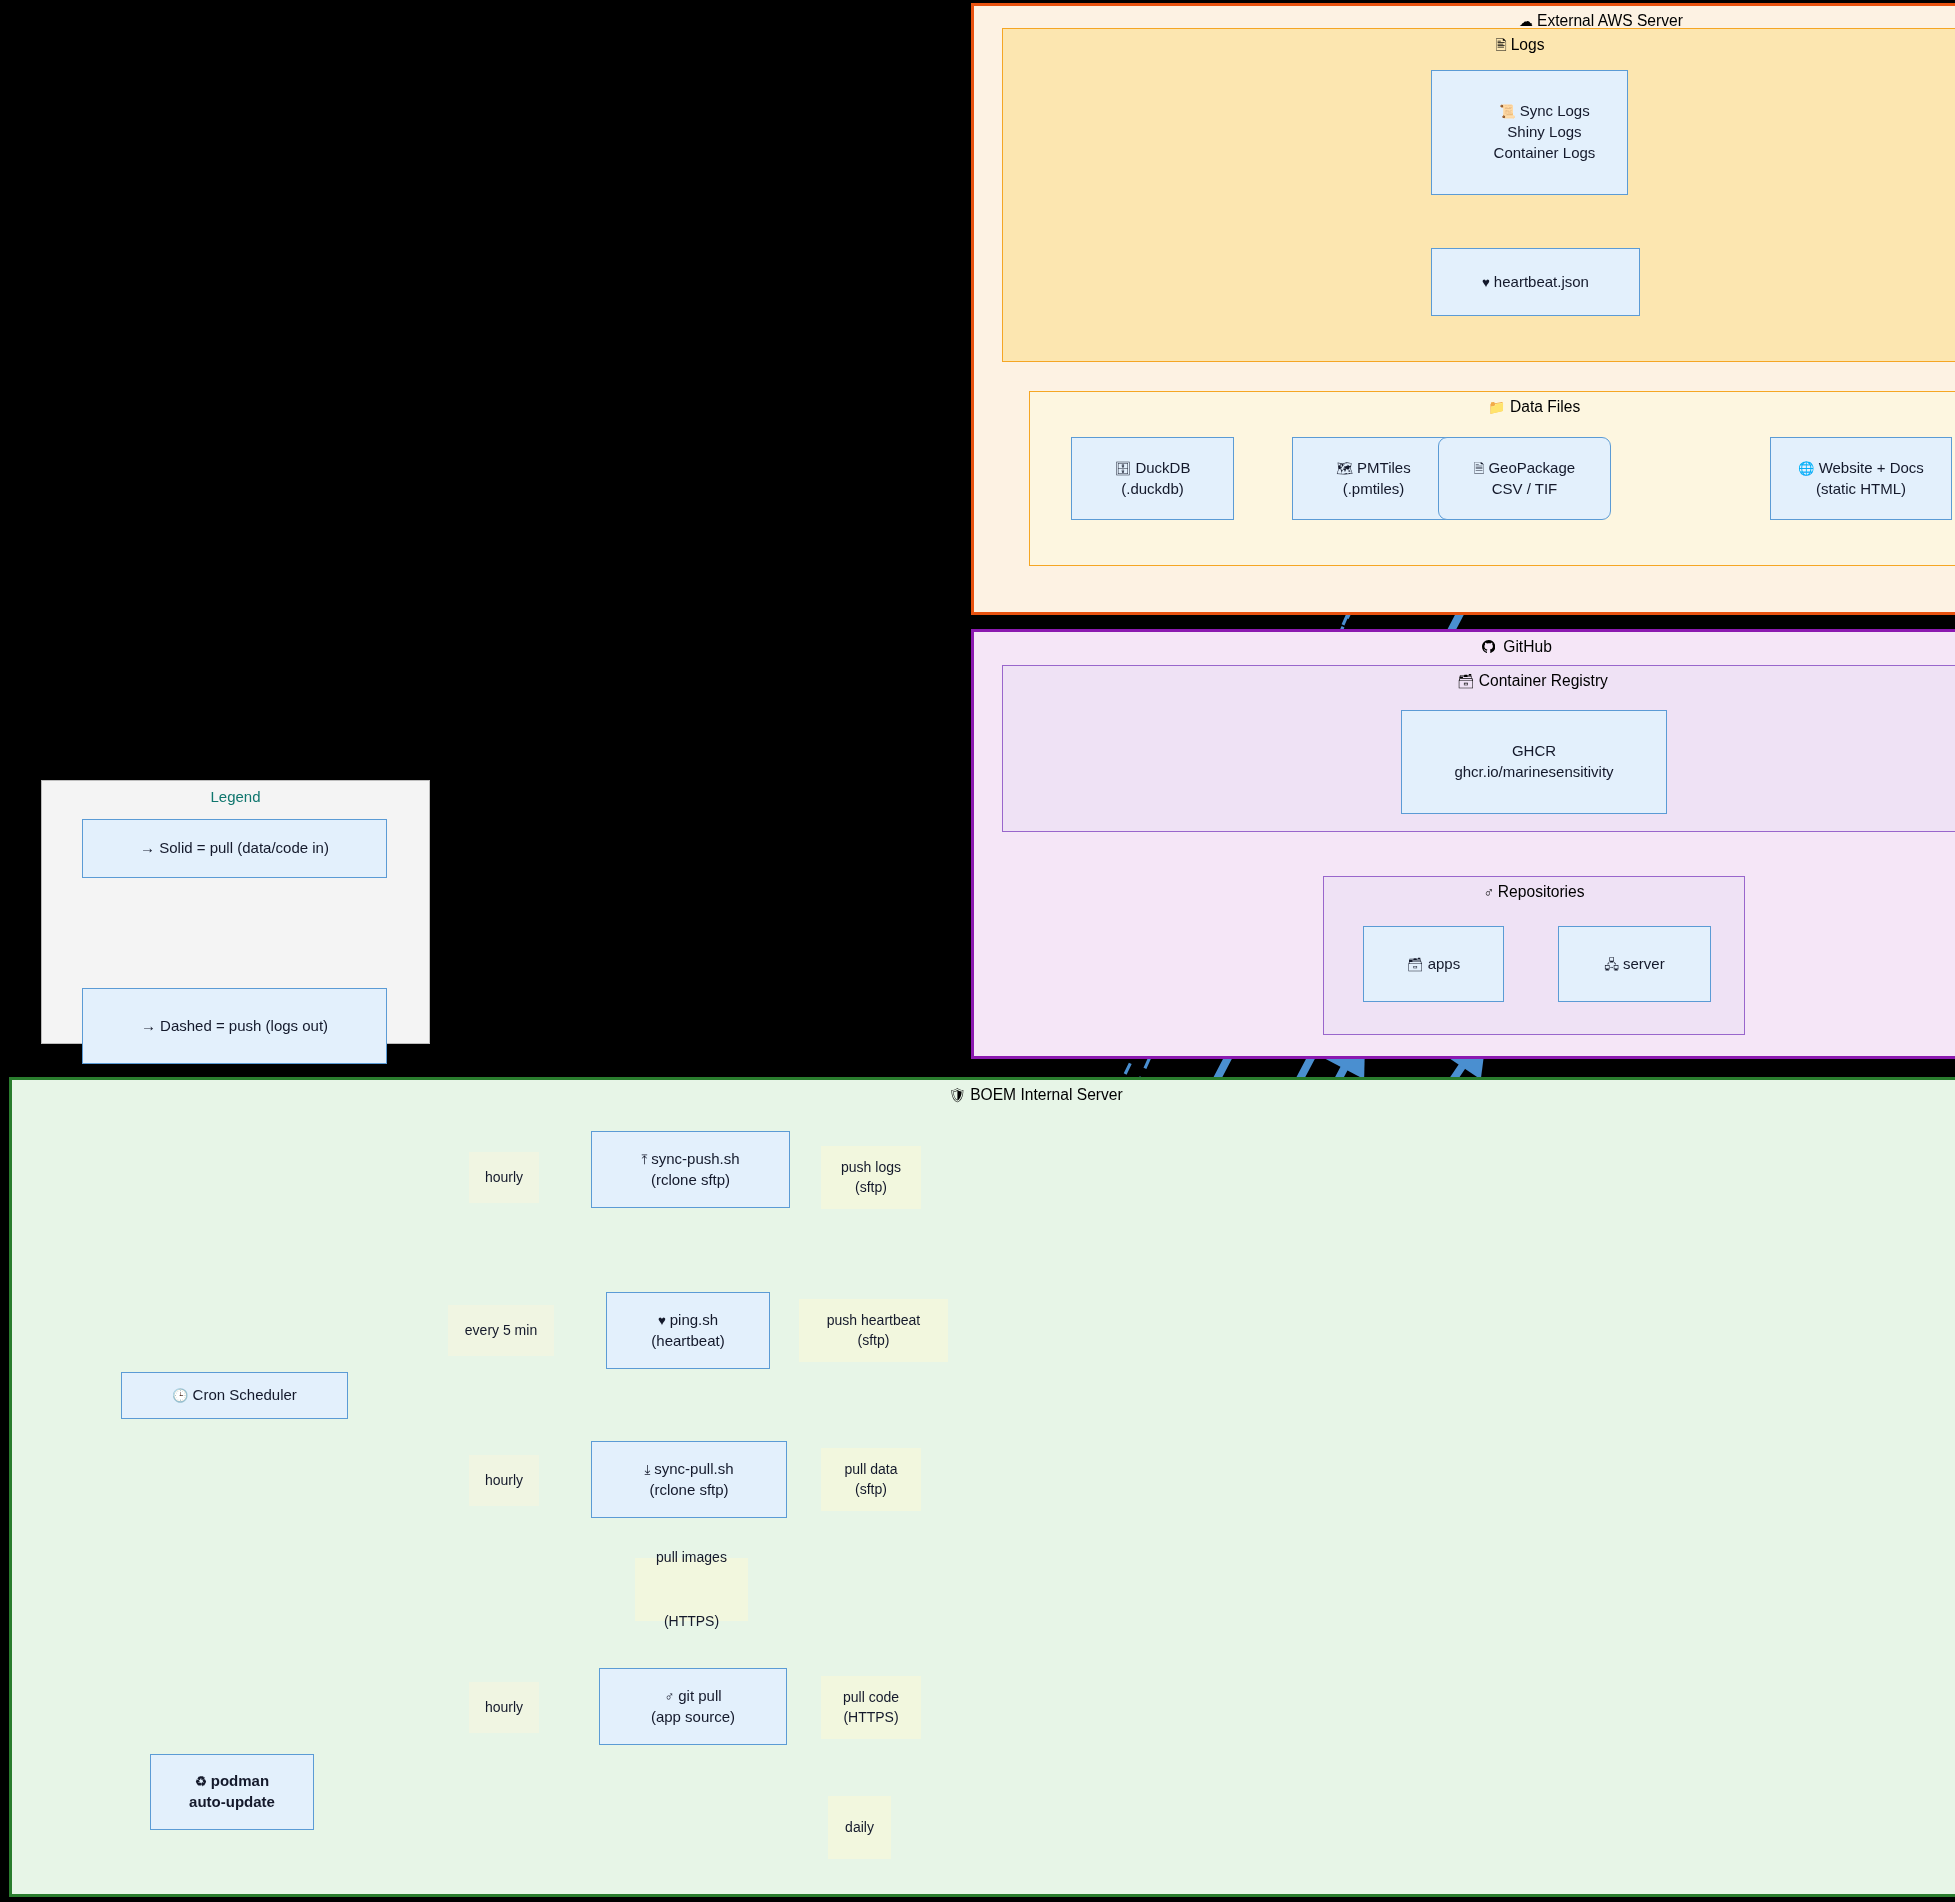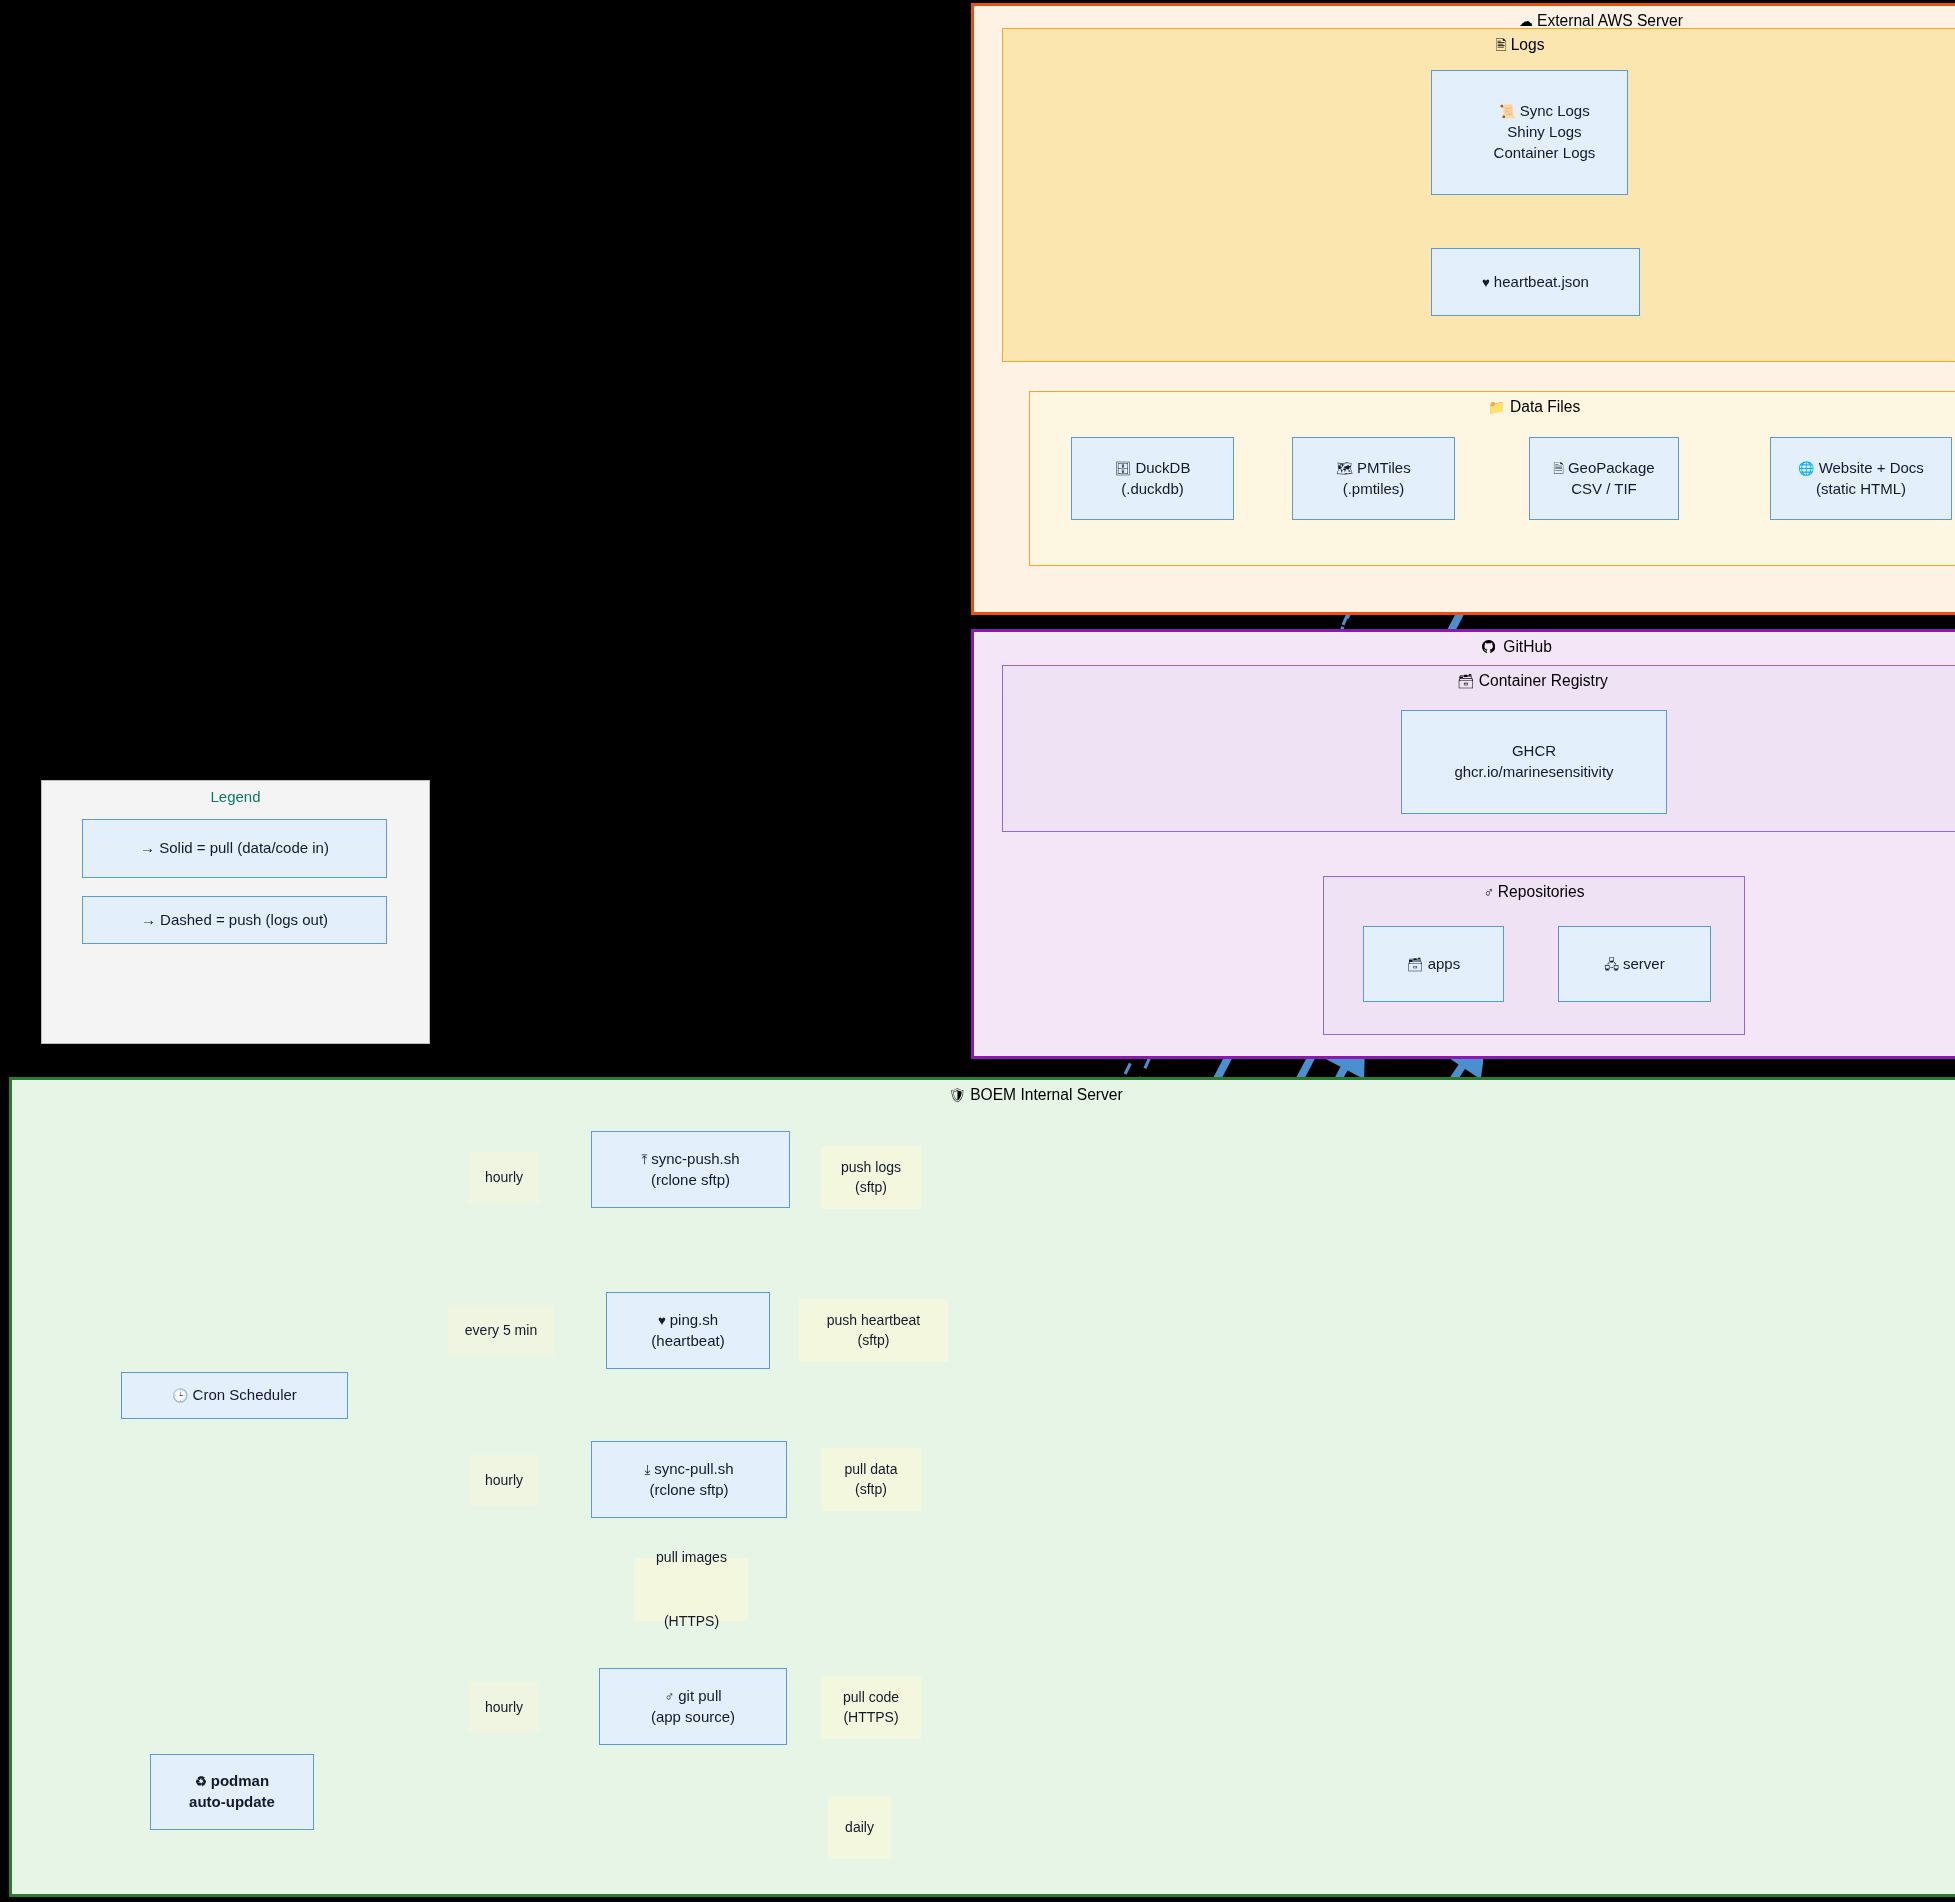--- a/index.html
+++ b/index.html
@@ -140,21 +140,21 @@
     <div class="ln">(.duckdb)</div>
   </div>
 
   <div class="node" style="left:1292px;top:437px;width:163px;height:83px;">
     <div class="ln">
       <span class="ic">🗺</span><span>PMTiles</span>
     </div>
     <div class="ln">(.pmtiles)</div>
   </div>
 
-  <div class="node" style="left:1529px;top:437px;width:150px;height:83px;">
+  <div class="node" style="left:1438px;top:437px;width:173px;height:83px;border-radius:9px;">
     <div class="ln">
       <span class="ic">🗎</span><span>GeoPackage</span>
     </div>
     <div class="ln">CSV / TIF</div>
   </div>
 
   <div class="node" style="left:1770px;top:437px;width:182px;height:83px;">
     <div class="ln">
       <span class="ic">🌐</span><span>Website + Docs</span>
     </div>
@@ -299,18 +299,18 @@
   </div>
 
   <div class="legend" style="left:41px;top:780px;width:389px;height:264px;">
     <div class="legend-title">Legend</div>
   </div>
 
   <div class="node" style="left:82px;top:819px;width:305px;height:59px;">
     <div class="ln">→ Solid = pull (data/code in)</div>
   </div>
 
-  <div class="node" style="left:82px;top:896px;width:305px;height:48px;">
+  <div class="node" style="left:82px;top:988px;width:305px;height:76px;">
     <div class="ln">→ Dashed = push (logs out)</div>
   </div>
 
 </div>
 
 
 </body></html>

